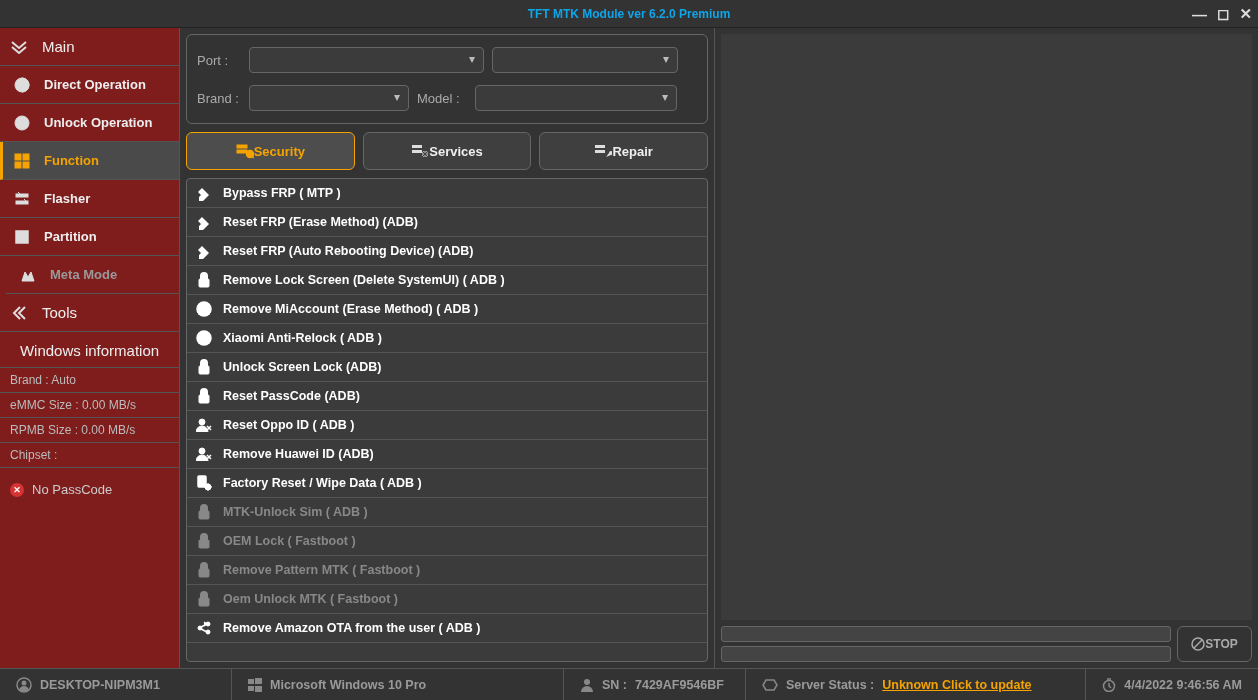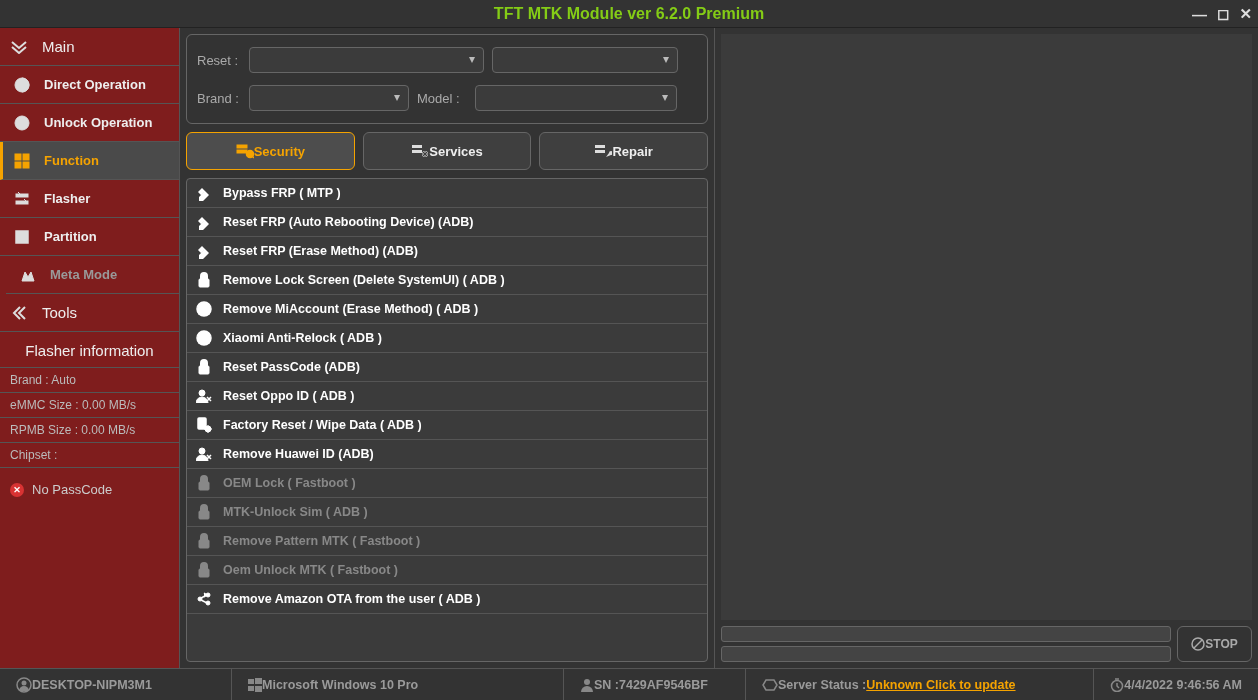--- a/index.html
+++ b/index.html
@@ -1,18 +1,18 @@
 <!DOCTYPE html>
 <html><head>
 <meta charset="utf-8">
 <style>
 * { margin: 0; padding: 0; box-sizing: border-box; font-family: "Segoe UI", Arial, sans-serif; }
 body { background: #333; color: #ccc; width: 1258px; height: 700px; overflow: hidden; font-size: 13px; display: flex; flex-direction: column; }
 .titlebar { height: 28px; background: #333; display: flex; align-items: center; justify-content: center; position: relative; border-bottom: 1px solid #222; }
-.titlebar-title { font-weight: 600; color: #84cc16; font-size: 16px; }
+.titlebar-title { font-weight: 600; color: #0ea5e9; font-size: 12px; }
 .window-controls { position: absolute; right: 6px; top: 0; height: 28px; display: flex; align-items: center; gap: 10px; }
 .window-controls span { cursor: pointer; font-weight: bold; color: #ddd; font-size: 15px; }
 
 .main-body { flex: 1; display: flex; min-height: 0; }
 
 .sidebar { width: 180px; background: #7f1d1d; display: flex; flex-direction: column; border-right: 1px solid #555; }
 .side-header { height: 38px; display: flex; align-items: center; gap: 10px; padding: 0 10px; border-bottom: 1px solid #555; color: #eee; font-size: 15px; }
 .side-header .chev { width: 22px; }
 .side-item { height: 38px; display: flex; align-items: center; gap: 12px; padding: 0 12px; border-bottom: 1px solid #555; cursor: pointer; color: #eee; font-weight: 600; font-size: 13px; }
 .side-item.active { background: #4a4a4a; color: #f5a300; border-left: 3px solid #f5a300; padding-left: 9px; }
@@ -52,21 +52,21 @@
 .action-item.disabled .aico svg * { fill: #888; stroke: #888; }
 
 .right-col { flex: 1; display: flex; flex-direction: column; padding: 6px; border-left: 1px solid #555; }
 .log-area { flex: 1; background: #3b3b3b; }
 .bottom-ctrl { display: flex; gap: 6px; align-items: stretch; margin-top: 6px; }
 .progress-stack { flex: 1; display: flex; flex-direction: column; gap: 4px; }
 .progress { height: 16px; border: 1px solid #666; border-radius: 3px; background: #444; }
 .stop-btn { width: 75px; border: 1px solid #666; border-radius: 6px; display: flex; align-items: center; justify-content: center; color: #aaa; font-weight: 600; cursor: pointer; font-size: 12px; }
 
 .statusbar { height: 32px; background: #333; border-top: 1px solid #555; display: flex; align-items: center; font-size: 12.5px; color: #9a9a9a; font-weight: 600; }
-.status-seg { display: flex; align-items: center; padding: 0 16px; height: 100%; border-right: 1px solid #555; }
+.status-seg { display: flex; align-items: center; gap: 8px; padding: 0 16px; height: 100%; border-right: 1px solid #555; }
 .status-seg:last-child { border-right: none; margin-left: auto; }
 .status-link { color: #f5a300; text-decoration: underline; cursor: pointer; }
 .sbico { display: flex; }
 
 svg { display: block; }
 </style>
 </head>
 <body>
 
 <div class="titlebar">
@@ -150,36 +150,36 @@
 
     <div class="side-header">
       <span class="chev">
           <svg width="18" height="14" viewBox="0 0 18 14">
             <path d="M10 1 L4 7 L10 13 M15 1 L9 7 L15 13" stroke="#ddd" stroke-width="2" fill="none"></path>
           </svg>
         </span>
       <span>Tools</span>
     </div>
 
-    <div class="dev-info-title">Flasher information</div>
+    <div class="dev-info-title">Windows information</div>
     <div class="dev-info-row">Brand : Auto</div>
     <div class="dev-info-row">eMMC Size : 0.00 MB/s</div>
     <div class="dev-info-row">RPMB Size : 0.00 MB/s</div>
     <div class="dev-info-row">Chipset :</div>
 
     <div class="no-conn">
       <span class="red-dot">✕</span>
       <span>No PassCode</span>
     </div>
   </div>
 
   <div class="center-col">
     <div class="port-box">
       <div class="port-row">
-        <span class="port-label">Reset :</span>
+        <span class="port-label">Port :</span>
         <div class="combo port1"></div>
         <div class="combo port2"></div>
       </div>
       <div class="port-row">
         <span class="port-label">Brand :</span>
         <div class="combo brand"></div>
         <span class="port-label" style="min-width:50px">Model :</span>
         <div class="combo model"></div>
       </div>
     </div>
@@ -227,29 +227,29 @@
             </svg>
           </span>
           <span>Bypass FRP ( MTP )</span>
         </div>
         <div class="action-item enabled">
           <span class="aico">
             <svg width="16" height="16" viewBox="0 0 16 16">
               <path d="M3 12 L9 6 L13 10 L7 16 L3 16 Z M9 6 L6 3 L2 7 L5 10" stroke-width="0"></path>
             </svg>
           </span>
+          <span>Reset FRP (Erase Method) (ADB)</span>
+        </div>
+        <div class="action-item enabled">
+          <span class="aico">
+            <svg width="16" height="16" viewBox="0 0 16 16">
+              <path d="M3 12 L9 6 L13 10 L7 16 L3 16 Z M9 6 L6 3 L2 7 L5 10" stroke-width="0"></path>
+            </svg>
+          </span>
           <span>Reset FRP (Auto Rebooting Device) (ADB)</span>
-        </div>
-        <div class="action-item enabled">
-          <span class="aico">
-            <svg width="16" height="16" viewBox="0 0 16 16">
-              <path d="M3 12 L9 6 L13 10 L7 16 L3 16 Z M9 6 L6 3 L2 7 L5 10" stroke-width="0"></path>
-            </svg>
-          </span>
-          <span>Reset FRP (Erase Method) (ADB)</span>
         </div>
         <div class="action-item enabled">
           <span class="aico">
             <svg width="14" height="16" viewBox="0 0 14 16">
               <rect x="2" y="7" width="10" height="8" rx="1"></rect>
               <path d="M4 7 L4 4 A3 3 0 0 1 10 4 L10 7" fill="none" stroke-width="2"></path>
             </svg>
           </span>
           <span>Remove Lock Screen (Delete SystemUI) ( ADB )</span>
         </div>
@@ -273,69 +273,78 @@
           </span>
           <span>Xiaomi Anti-Relock ( ADB )</span>
         </div>
         <div class="action-item enabled">
           <span class="aico">
             <svg width="14" height="16" viewBox="0 0 14 16">
               <rect x="2" y="7" width="10" height="8" rx="1"></rect>
               <path d="M4 7 L4 4 A3 3 0 0 1 10 4 L10 7" fill="none" stroke-width="2"></path>
             </svg>
           </span>
+          <span>Unlock Screen Lock (ADB)</span>
+        </div>
+        <div class="action-item enabled">
+          <span class="aico">
+            <svg width="14" height="16" viewBox="0 0 14 16">
+              <rect x="2" y="7" width="10" height="8" rx="1"></rect>
+              <path d="M4 7 L4 4 A3 3 0 0 1 10 4 L10 7" fill="none" stroke-width="2"></path>
+            </svg>
+          </span>
           <span>Reset PassCode (ADB)</span>
         </div>
         <div class="action-item enabled">
           <span class="aico">
             <svg width="16" height="16" viewBox="0 0 16 16">
               <circle cx="6" cy="5" r="3"></circle>
               <path d="M0 15 A6 6 0 0 1 12 15"></path>
               <path d="M11 9 L15 13 M15 9 L11 13" stroke-width="1.5" fill="none"></path>
             </svg>
           </span>
           <span>Reset Oppo ID ( ADB )</span>
         </div>
         <div class="action-item enabled">
           <span class="aico">
             <svg width="16" height="16" viewBox="0 0 16 16">
+              <circle cx="6" cy="5" r="3"></circle>
+              <path d="M0 15 A6 6 0 0 1 12 15"></path>
+              <path d="M11 9 L15 13 M15 9 L11 13" stroke-width="1.5" fill="none"></path>
+            </svg>
+          </span>
+          <span>Remove Huawei ID (ADB)</span>
+        </div>
+        <div class="action-item enabled">
+          <span class="aico">
+            <svg width="16" height="16" viewBox="0 0 16 16">
               <rect x="2" y="1" width="8" height="11" rx="1" fill="none" stroke-width="1.5"></rect>
               <circle cx="12" cy="12" r="3"></circle>
               <path d="M12 8 L12 16 M8 12 L16 12" stroke-width="1"></path>
             </svg>
           </span>
           <span>Factory Reset / Wipe Data ( ADB )</span>
         </div>
-        <div class="action-item enabled">
-          <span class="aico">
-            <svg width="16" height="16" viewBox="0 0 16 16">
-              <circle cx="6" cy="5" r="3"></circle>
-              <path d="M0 15 A6 6 0 0 1 12 15"></path>
-              <path d="M11 9 L15 13 M15 9 L11 13" stroke-width="1.5" fill="none"></path>
-            </svg>
-          </span>
-          <span>Remove Huawei ID (ADB)</span>
-        </div>
         <div class="action-item disabled">
           <span class="aico">
             <svg width="14" height="16" viewBox="0 0 14 16">
               <rect x="2" y="7" width="10" height="8" rx="1"></rect>
               <path d="M4 7 L4 4 A3 3 0 0 1 10 4 L10 7" fill="none" stroke-width="2"></path>
             </svg>
           </span>
+          <span>MTK-Unlock Sim ( ADB )</span>
+        </div>
+        <div class="action-item disabled">
+          <span class="aico">
+            <svg width="14" height="16" viewBox="0 0 14 16">
+              <rect x="2" y="7" width="10" height="8" rx="1"></rect>
+              <path d="M4 7 L4 4 A3 3 0 0 1 10 4 L10 7" fill="none" stroke-width="2"></path>
+            </svg>
+          </span>
           <span>OEM Lock ( Fastboot )</span>
-        </div>
-        <div class="action-item disabled">
-          <span class="aico">
-            <svg width="14" height="16" viewBox="0 0 14 16">
-              <rect x="2" y="7" width="10" height="8" rx="1"></rect>
-              <path d="M4 7 L4 4 A3 3 0 0 1 10 4 L10 7" fill="none" stroke-width="2"></path>
-            </svg>
-          </span>
-          <span>MTK-Unlock Sim ( ADB )</span>
         </div>
         <div class="action-item disabled">
           <span class="aico">
             <svg width="14" height="16" viewBox="0 0 14 16">
               <rect x="2" y="7" width="10" height="8" rx="1"></rect>
               <path d="M4 7 L4 4 A3 3 0 0 1 10 4 L10 7" fill="none" stroke-width="2"></path>
             </svg>
           </span>
           <span>Remove Pattern MTK ( Fastboot )</span>
         </div>

